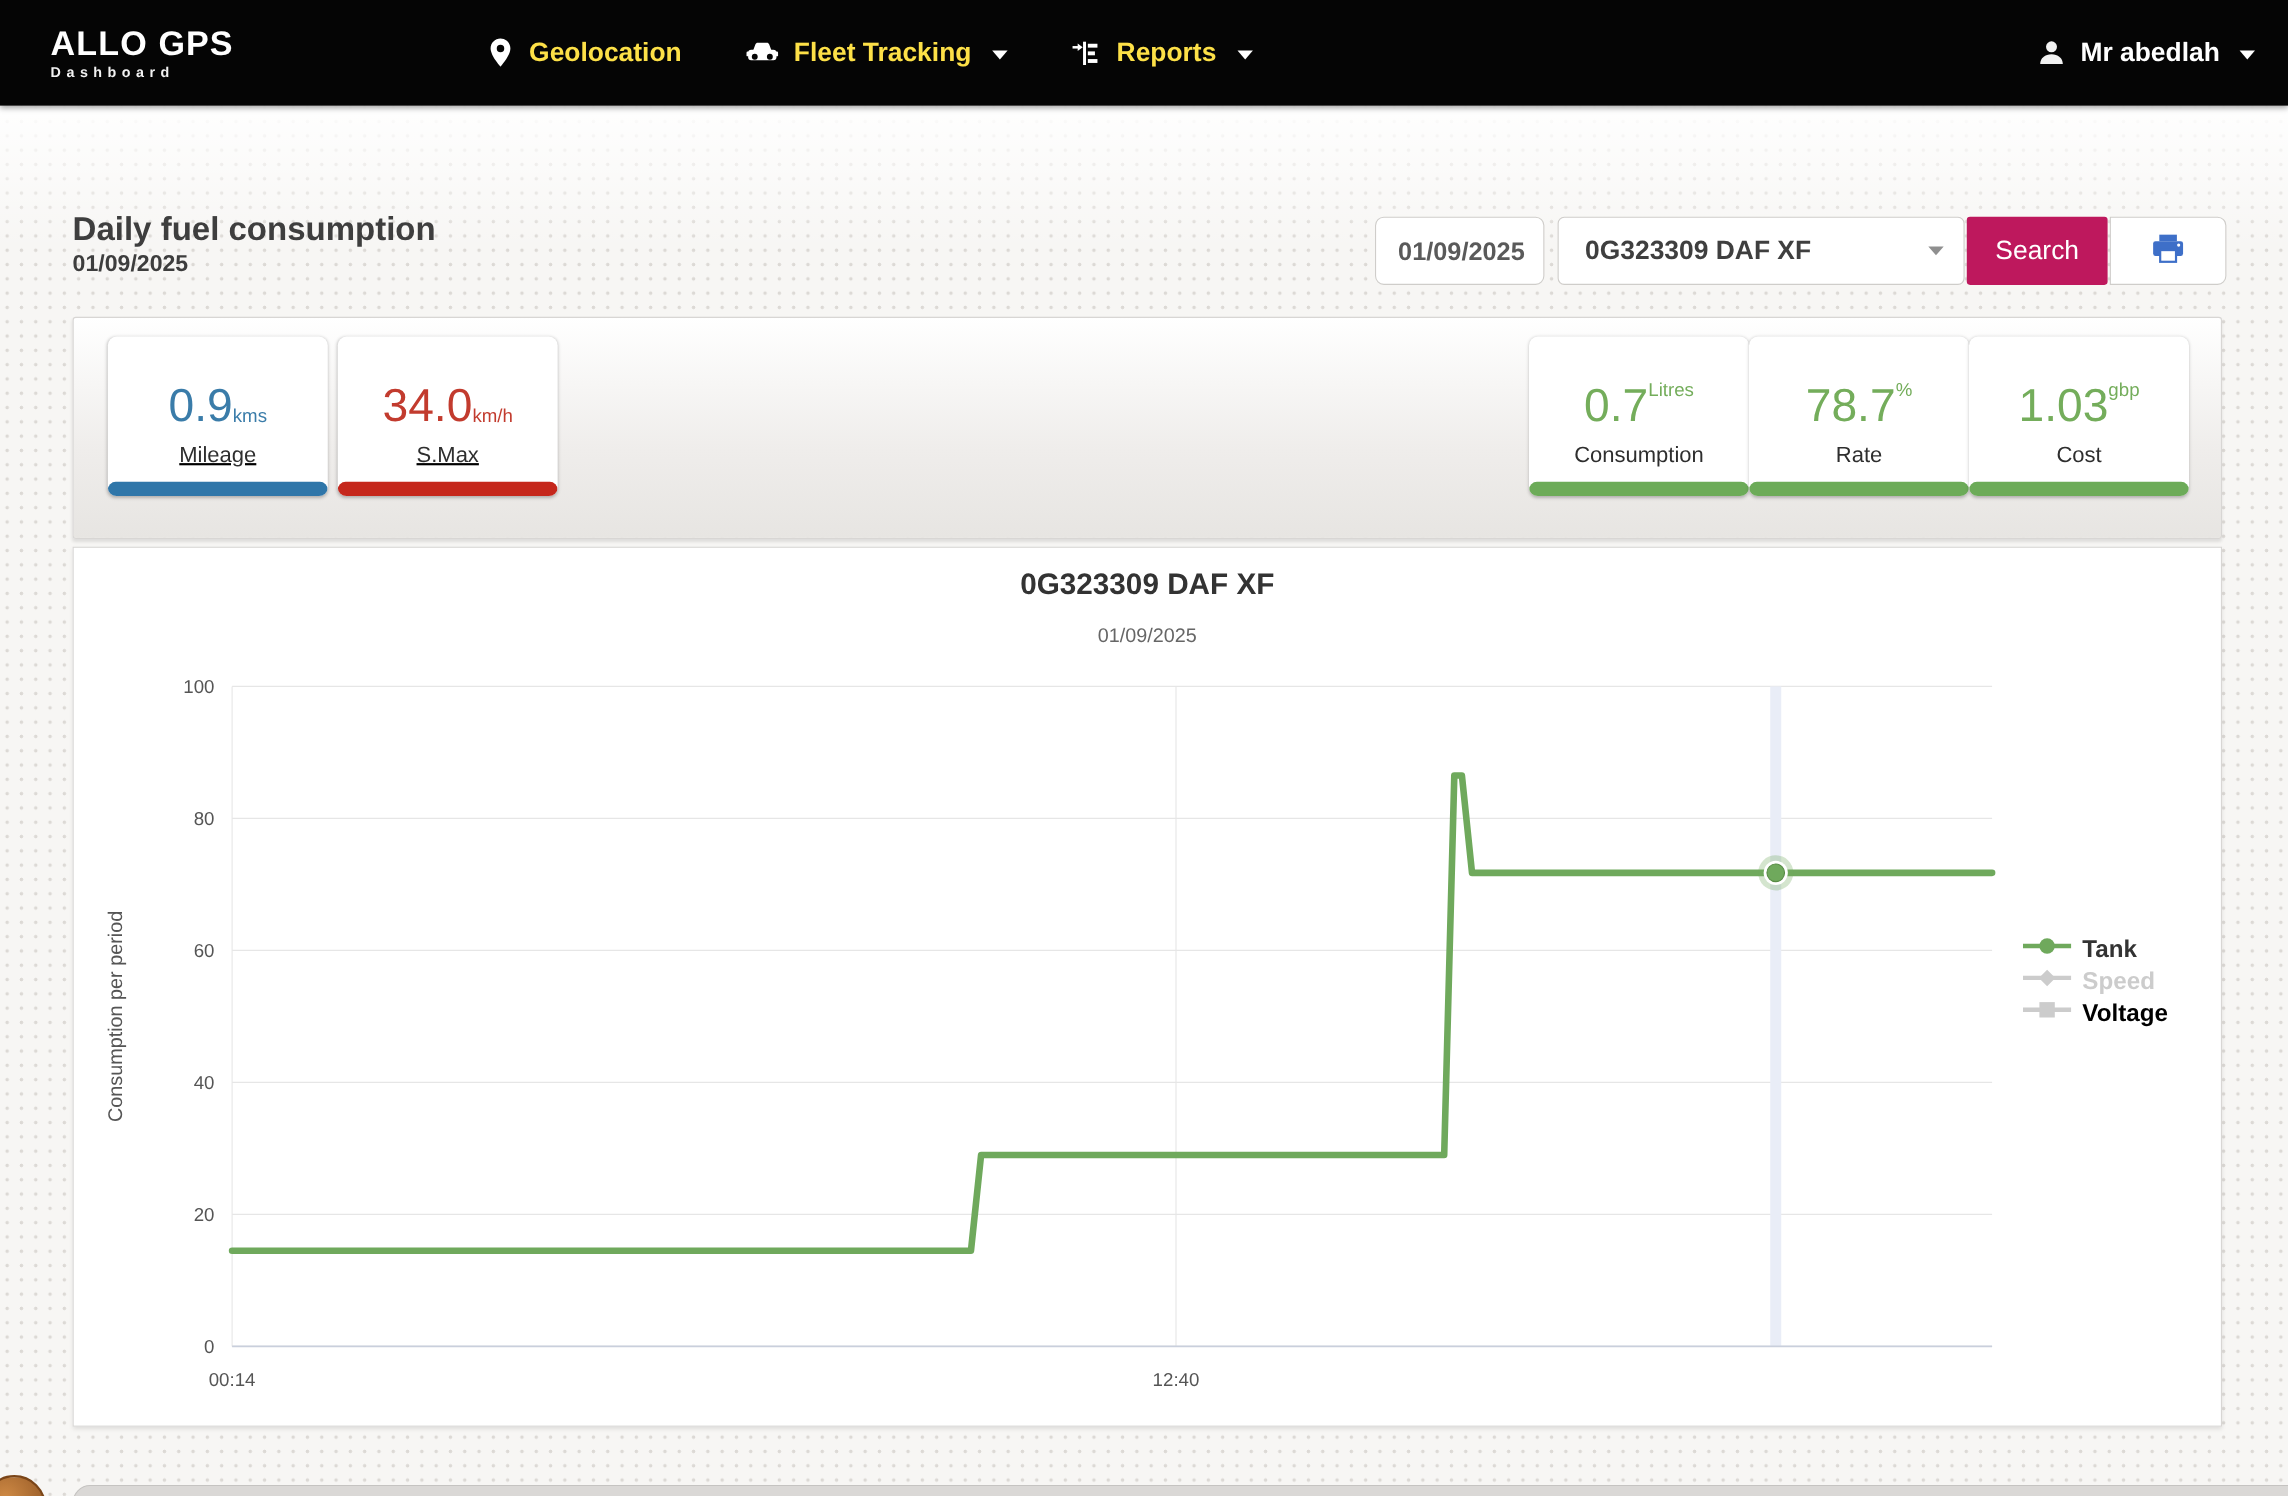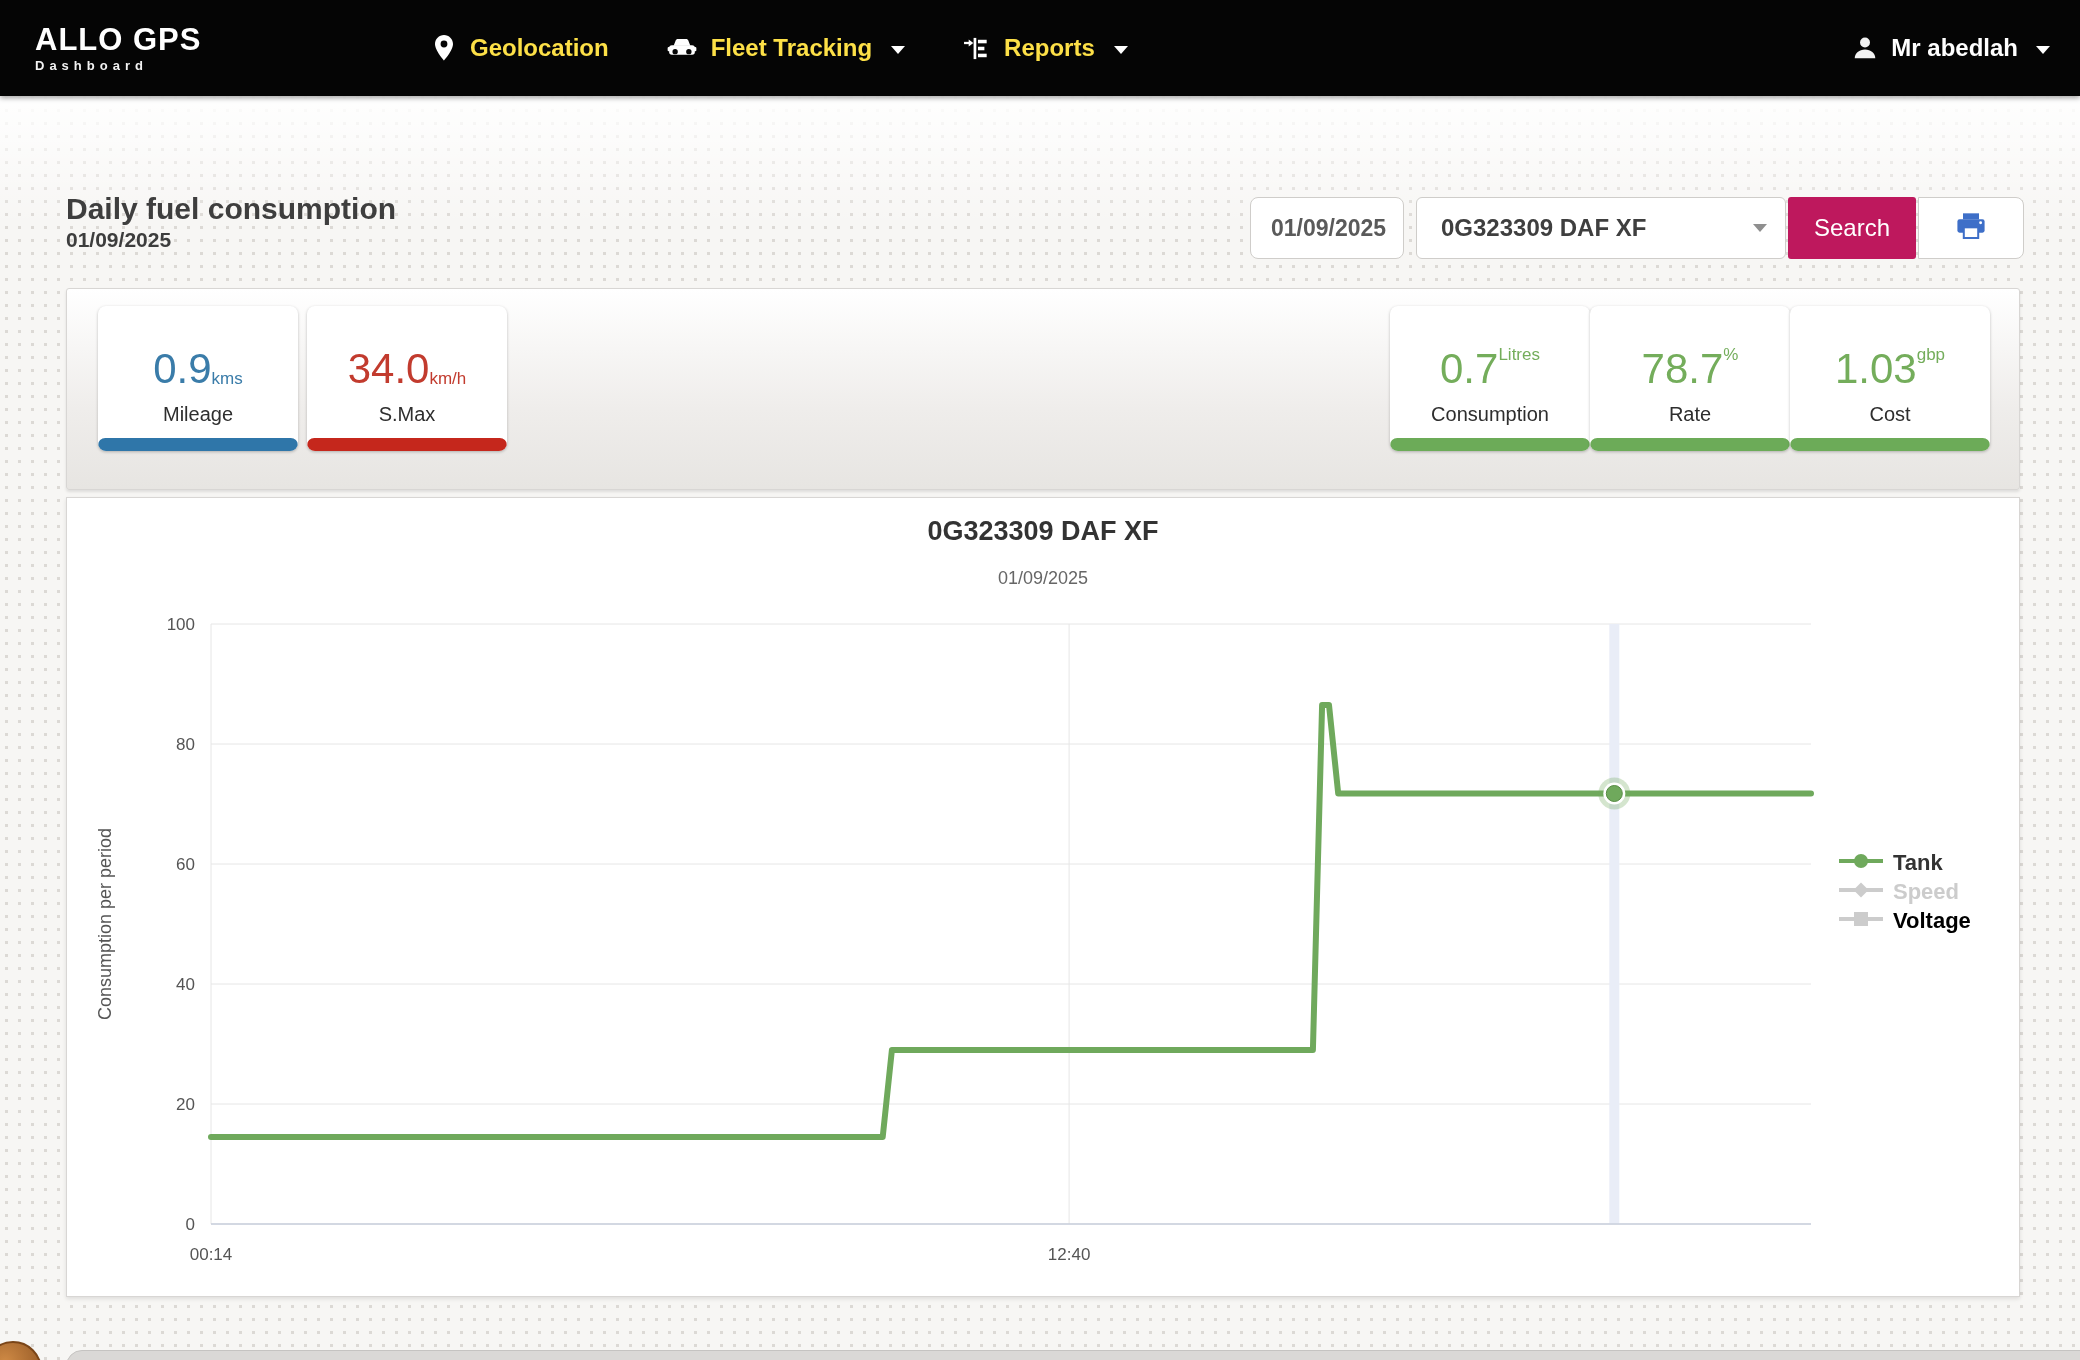--- a/index.html
+++ b/index.html
@@ -9,21 +9,21 @@
     background-color:#f7f6f4;
     background-image:radial-gradient(circle,#dcd9d5 1.6px,transparent 1.8px);
     background-size:13px 13px;
   }
   .top-fade{position:absolute;top:96px;left:0;right:0;height:130px;
     background:linear-gradient(rgba(255,255,255,.95),rgba(255,255,255,0));pointer-events:none;}
 
   
   .navbar{position:absolute;top:0;left:0;right:0;height:96px;background:#050505;
     display:flex;align-items:center;color:#fff;box-shadow:0 2px 5px rgba(0,0,0,.35);z-index:10;}
-  .brand{margin-left:35px;width:335px;}
+  .brand{margin-left:46px;width:335px;}
   .brand-title{font-size:31px;font-weight:bold;letter-spacing:1px;line-height:34px;}
   .brand-sub{font-size:13px;font-weight:bold;letter-spacing:5px;color:#f2f2f2;margin-top:1px;}
   .nav-items{display:flex;align-items:center;gap:58px;margin-left:62px;}
   .nav-item{display:flex;align-items:center;gap:14px;font-size:24px;font-weight:bold;color:#fde047;cursor:pointer;}
   .nav-ico{display:flex;align-items:center;}
   .caret{width:0;height:0;border-left:7px solid transparent;border-right:7px solid transparent;
     border-top:8px solid #fff;margin-left:5px;margin-top:4px;}
   .nav-user{position:absolute;right:30px;top:0;height:96px;display:flex;align-items:center;gap:13px;
     font-size:24px;font-weight:bold;cursor:pointer;}
 
@@ -43,21 +43,21 @@
     border-top:8px solid #8f8f8f;}
   .search-btn{width:128px;margin-left:2px;background:#be185d;border:none;border-radius:3px;
     color:#fff;font-family:inherit;font-size:24px;cursor:pointer;}
   .print-btn{width:104px;margin-left:2px;background:#fff;border:1px solid #cfcdca;border-radius:0 8px 8px 0;
     display:flex;align-items:center;justify-content:center;cursor:pointer;}
 
   
   .stats-panel{position:absolute;left:66px;top:288px;width:1952px;height:200px;
     background:linear-gradient(#ffffff,#efedeb 60%,#e7e5e2);
     border:1px solid #d8d6d4;border-radius:3px;box-shadow:0 2px 3px rgba(0,0,0,.10);}
-  .cards-left{position:absolute;left:31px;top:17px;display:flex;gap:9px;}
+  .cards-left{position:absolute;left:31px;top:17px;display:flex;gap:9px;text-decoration:underline;}
   .cards-right{position:absolute;right:29px;top:17px;display:flex;padding-left:44px;}
   .card{width:200px;height:145px;background:#fff;border-radius:8px;position:relative;
     box-shadow:0 1px 3px rgba(0,0,0,.25);text-align:center;overflow:hidden;}
   .card-value{display:inline-flex;height:50px;margin-top:38px;}
   .card-num{font-size:42px;line-height:50px;}
   .card-unit{font-size:17px;}
   .unit-sub{align-self:flex-end;padding-bottom:5px;}
   .unit-sup{align-self:flex-start;padding-top:1px;}
   .card-label{margin-top:9px;font-size:20px;color:#2e2e2e;}
   .card-bar{position:absolute;bottom:0;left:0;right:0;height:13px;border-radius:10px 10px 8px 8px;}

